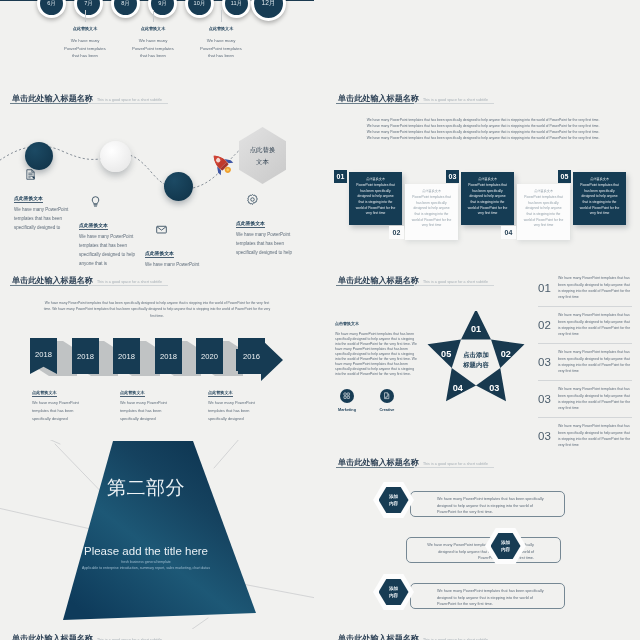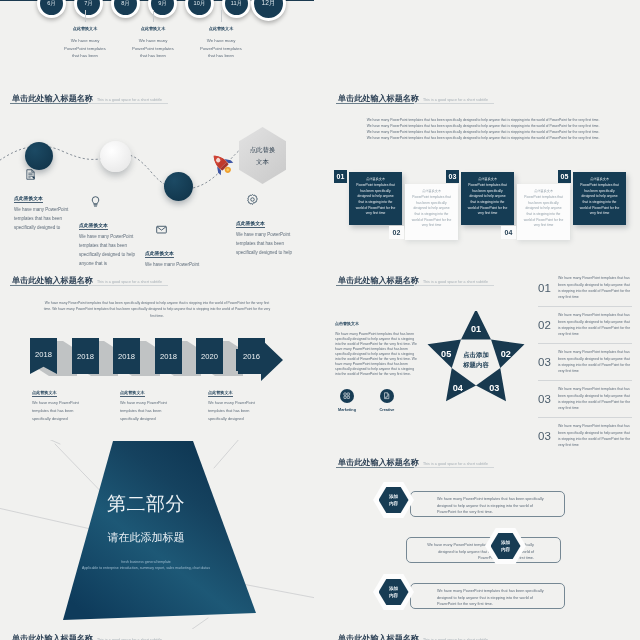--- a/index.html
+++ b/index.html
@@ -96,21 +96,21 @@
       font-size:6.4px;line-height:1.62;font-weight:bold;color:#1b3b52;}
   .stlist{position:absolute;left:212px;top:-1px;width:94px;}
   .stli{display:flex;align-items:center;height:36px;border-bottom:.5px solid #d3d6d8;}
   .stli:last-child{border-bottom:none;}
   .stn{font-size:11.5px;color:#4a5c6b;width:20px;flex:none;}
   .stb{font-size:3.5px;line-height:1.85;color:#5d6b79;}
 
   
   .seclines{position:absolute;left:0;top:0;}
   .sectrap{position:absolute;left:0;top:0;}
-  .secnum{position:absolute;left:0;top:54px;width:292px;text-align:center;
+  .secnum{position:absolute;left:0;top:38px;width:292px;text-align:center;
       font-size:19px;color:#eef3f6;letter-spacing:.5px;line-height:1;}
   .seccn{position:absolute;left:0;top:90px;width:292px;text-align:center;
       font-size:11px;color:#e8eff4;line-height:1.3;}
   .secen{position:absolute;left:0;top:104px;width:292px;text-align:center;
       font-size:11.5px;color:#e8eff4;line-height:1.3;}
   .sect1{position:absolute;left:0;top:120px;width:292px;text-align:center;
       font-size:3.5px;color:#9fbdd0;}
   .sect2{position:absolute;left:0;top:126px;width:292px;text-align:center;
       font-size:3.5px;color:#9fbdd0;}
 
@@ -447,21 +447,21 @@
         <linearGradient id="secg" x1="10%" y1="95%" x2="85%" y2="5%">
           <stop offset="0%" stop-color="#0e3b5b"></stop>
           <stop offset="42%" stop-color="#1d5876"></stop>
           <stop offset="72%" stop-color="#15425f"></stop>
           <stop offset="100%" stop-color="#0d3450"></stop>
         </linearGradient>
       </defs>
       <polygon points="113,1 193,1 256,173 63,180" fill="url(#secg)"></polygon>
     </svg>
     <div class="secnum">第二部分</div>
-    <div class="seccn">请在此添加标题</div>
+    <div class="secen">Please add the title here</div>
     <div class="sect1">fresh business general template</div>
     <div class="sect2">Applicable to enterprise introduction, summary report, sales marketing, chart datas</div>
   </div>
 
   <div class="slide cR" style="top:453px">
     <div class="shead">
       <span class="ttl">单击此处输入标题名称</span><span class="sub">This is a good space for a short subtitle</span>
       <div class="rule"></div>
     </div>
 

